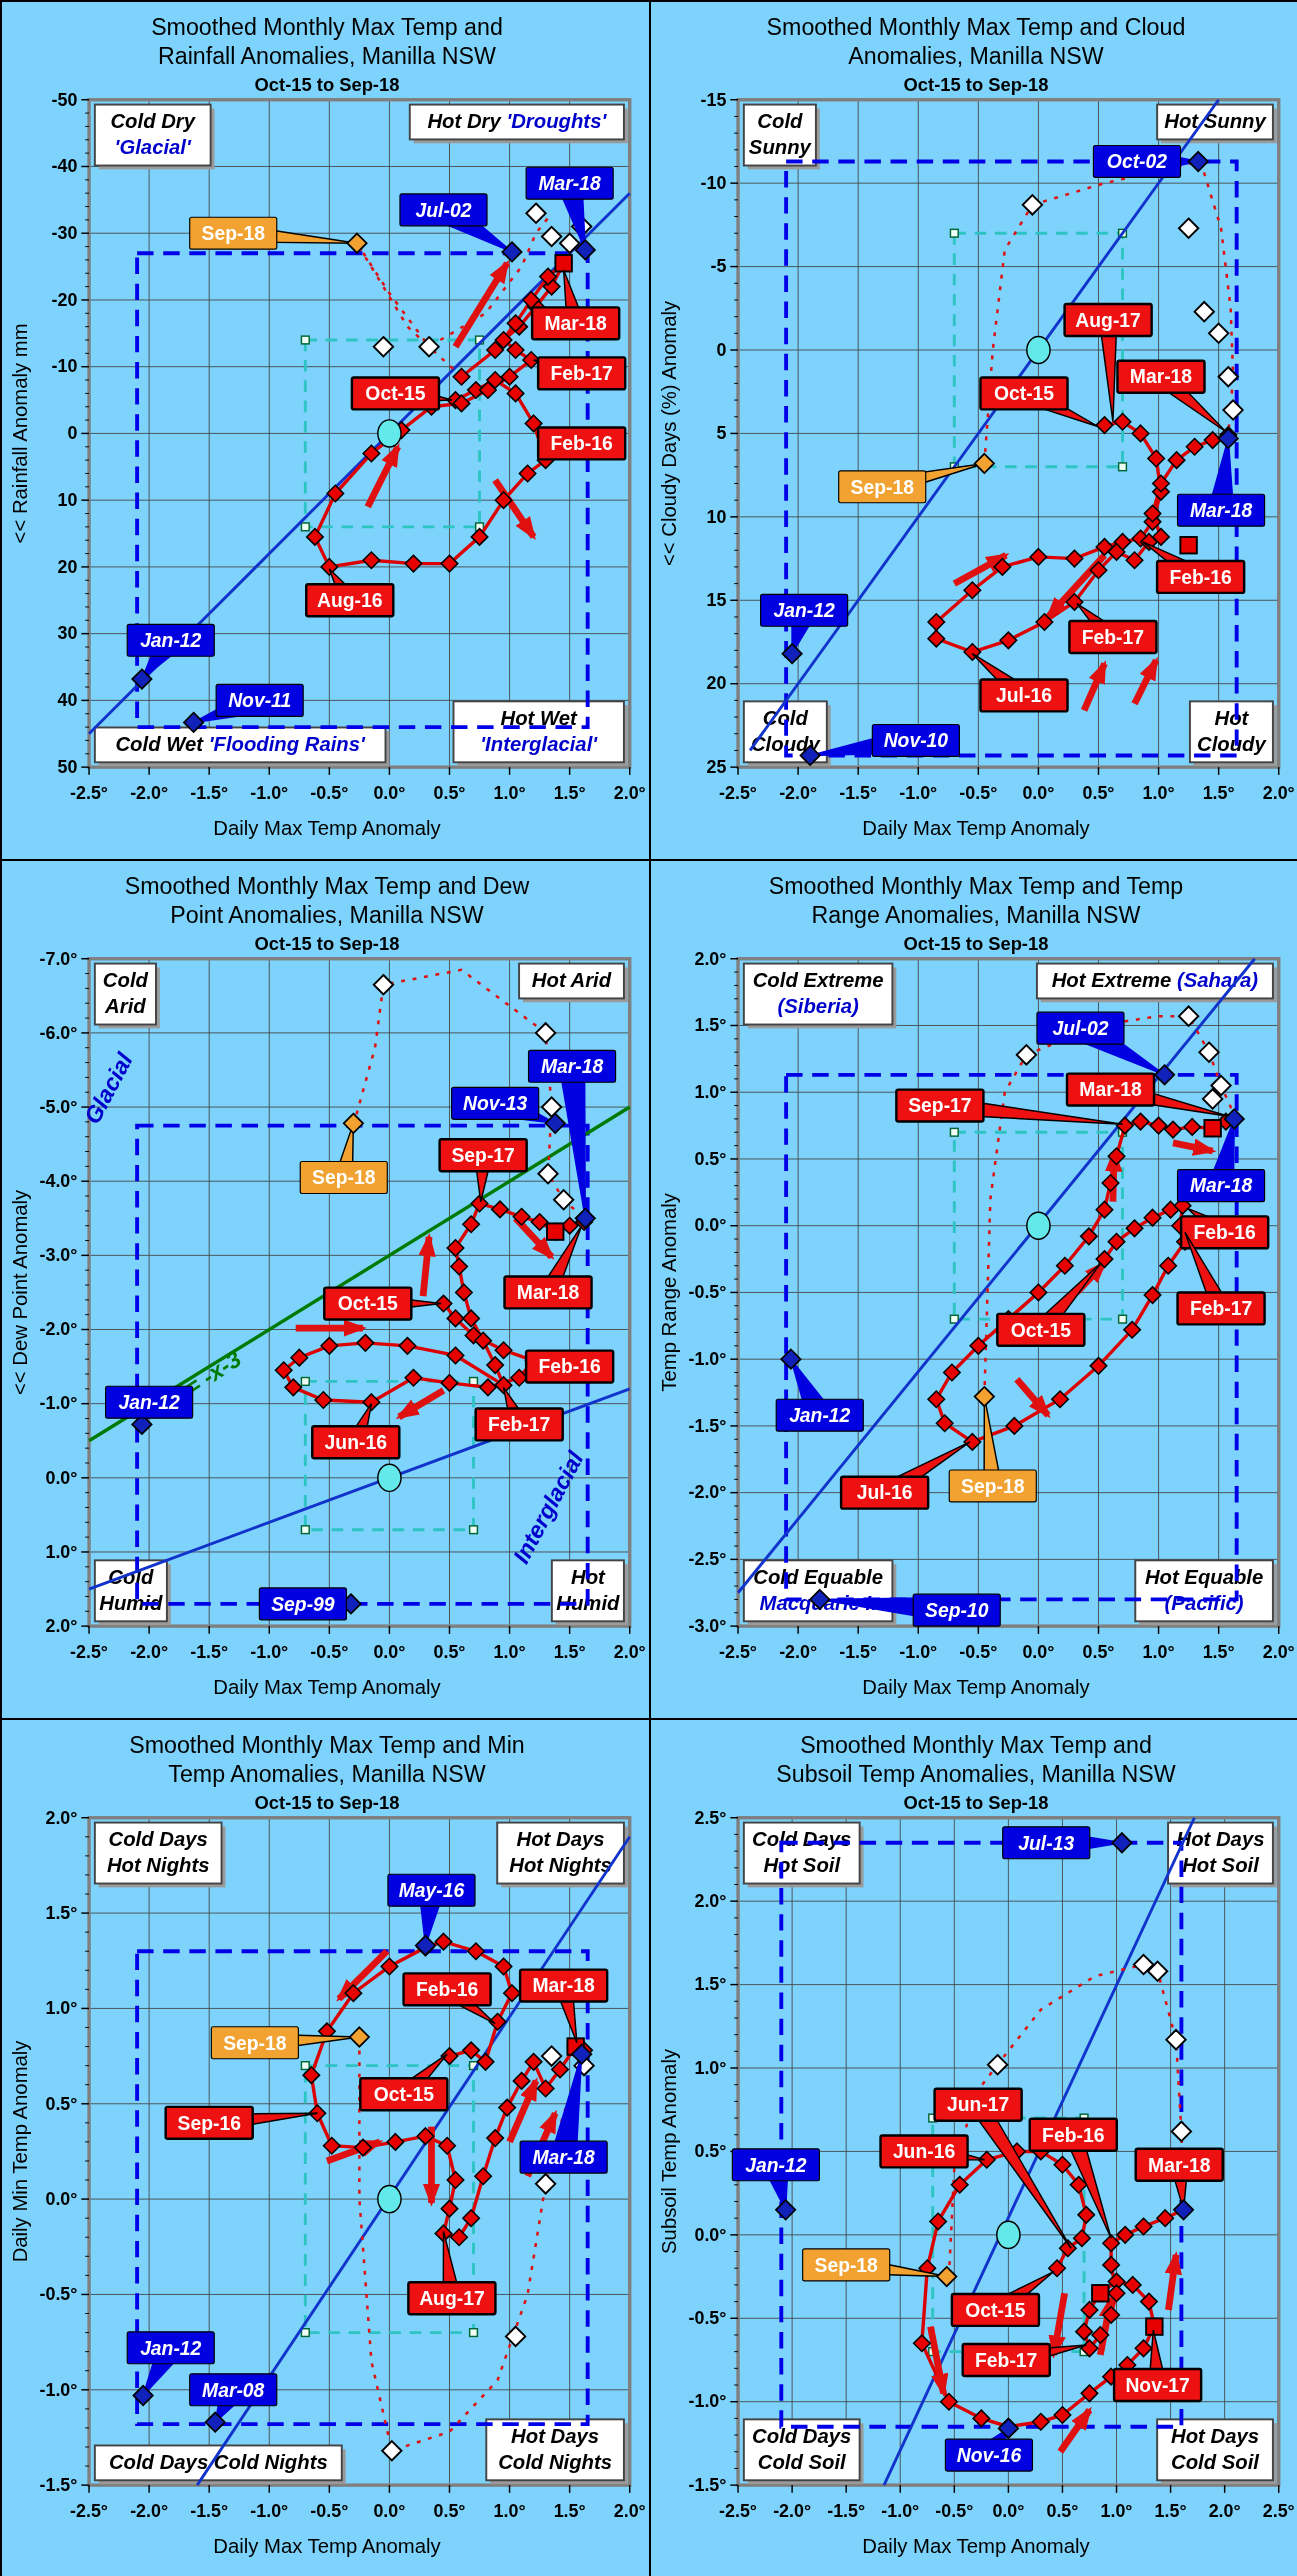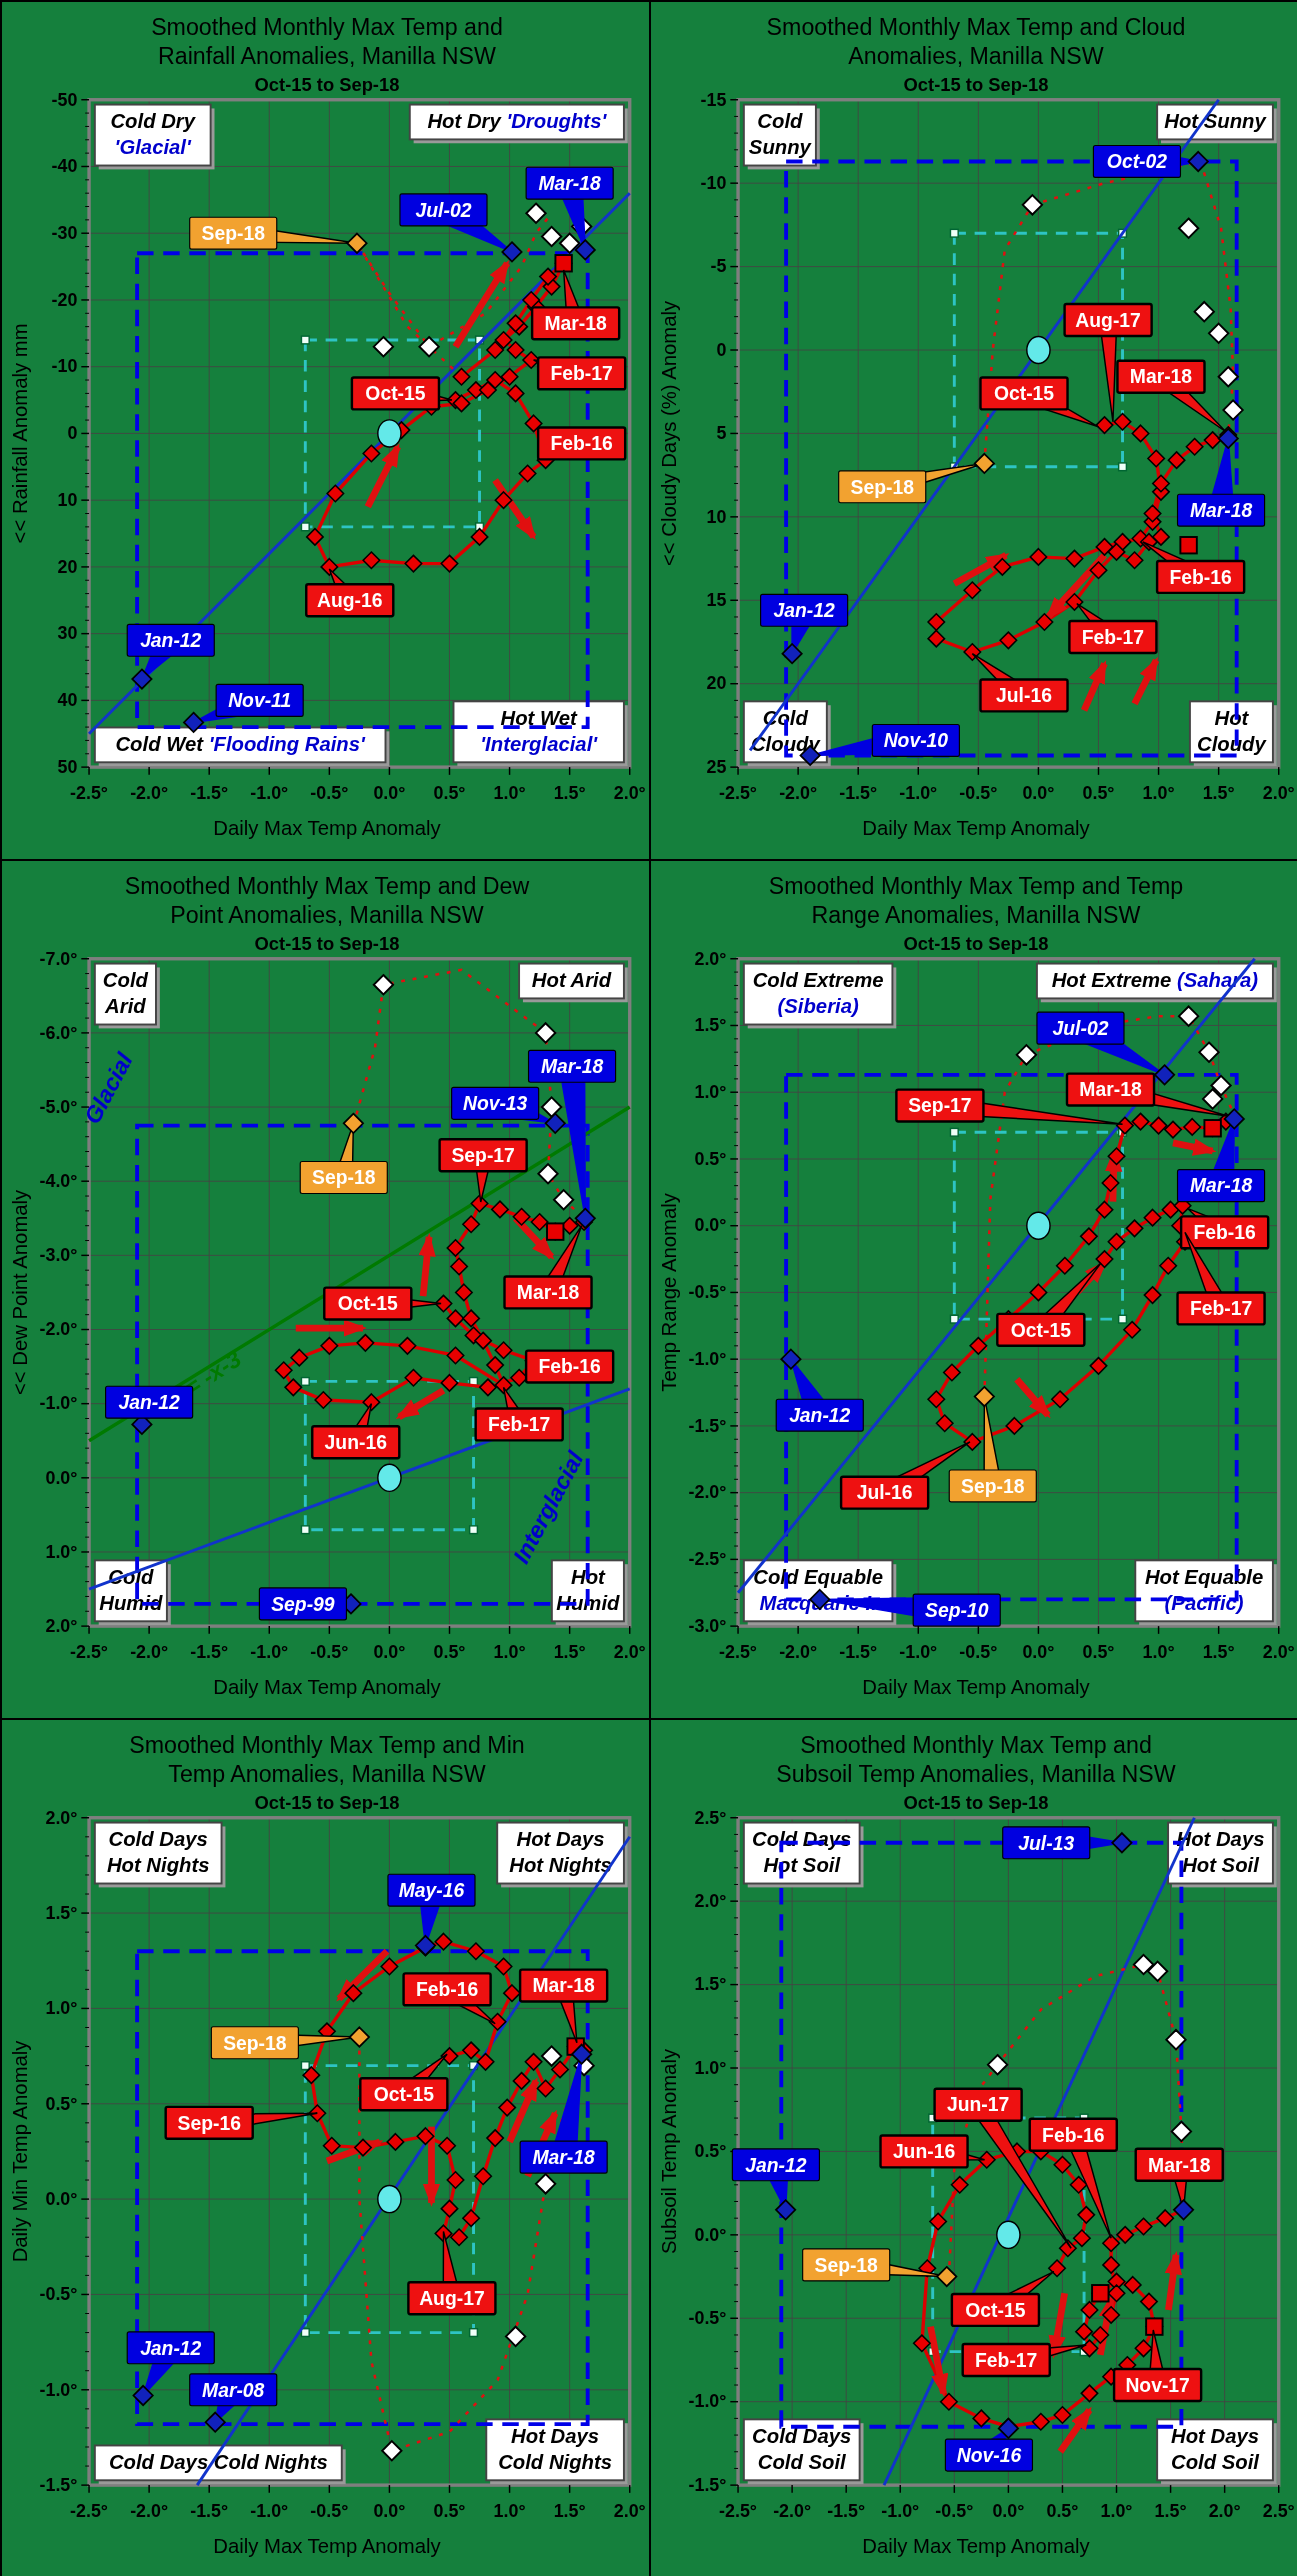--- a/index.html
+++ b/index.html
@@ -1,18 +1,18 @@
 <!DOCTYPE html>
 <html><head>
 <meta charset="utf-8">
 <style>
   html,body{margin:0;padding:0;background:#ffffff;}
   body{font-family:"Liberation Sans", sans-serif;}
   #figure{width:1298px;height:2576px;display:grid;grid-template-columns:649px 649px;grid-template-rows:859px 859px 859px;box-sizing:border-box;border:1.9px solid #000;background:#fff;}
-  .panel{box-sizing:border-box;border:1px solid #000;background:#15803d;overflow:hidden;}
+  .panel{box-sizing:border-box;border:1px solid #000;background:#7dd3fc;overflow:hidden;}
   svg text{font-family:"Liberation Sans", sans-serif;}
 </style>
 </head>
 <body>
 
 <div id="figure">
   <div class="panel">
     <svg width="649" height="859" viewBox="0 0 671 888" aria-label="&lt;&lt; Rainfall Anomaly mm">
         <text x="336" y="34" font-size="24" text-anchor="middle" fill="#000" font-weight="normal" font-style="normal">Smoothed Monthly Max Temp and</text>
         <text x="336" y="64" font-size="24" text-anchor="middle" fill="#000" font-weight="normal" font-style="normal">Rainfall Anomalies, Manilla NSW</text>

